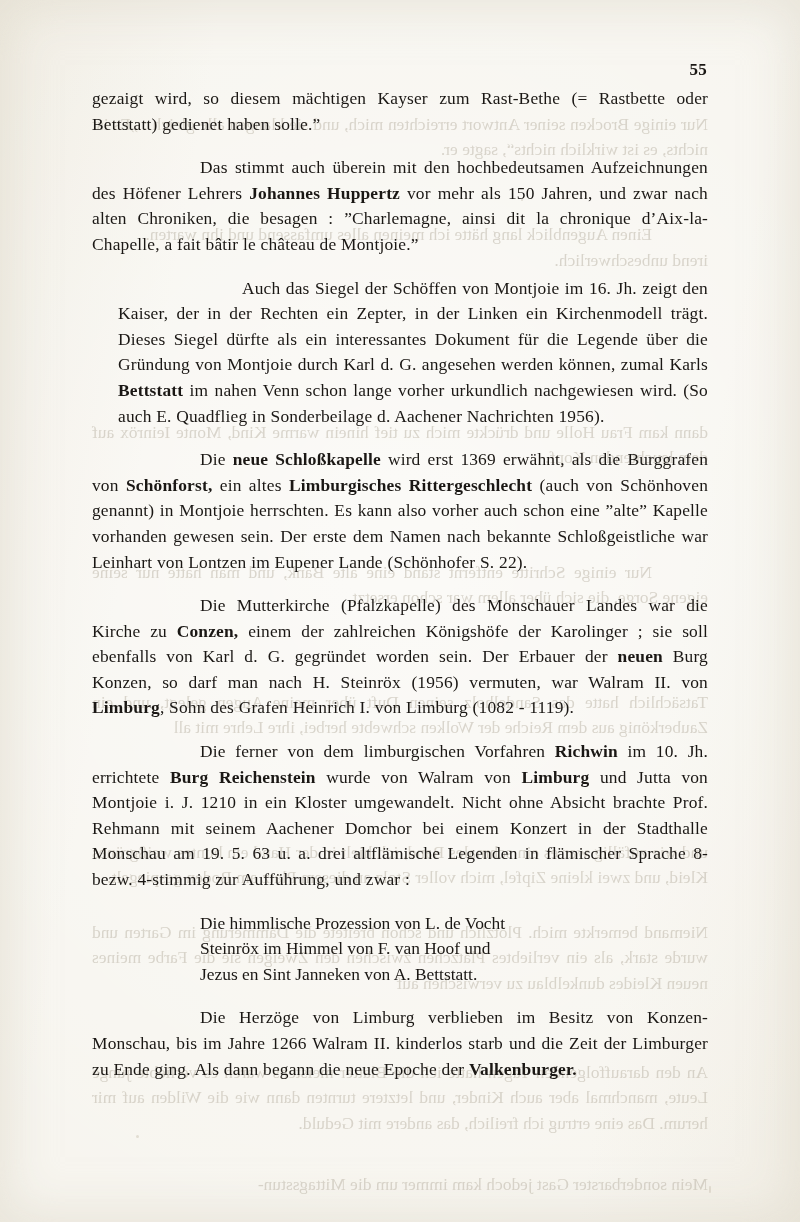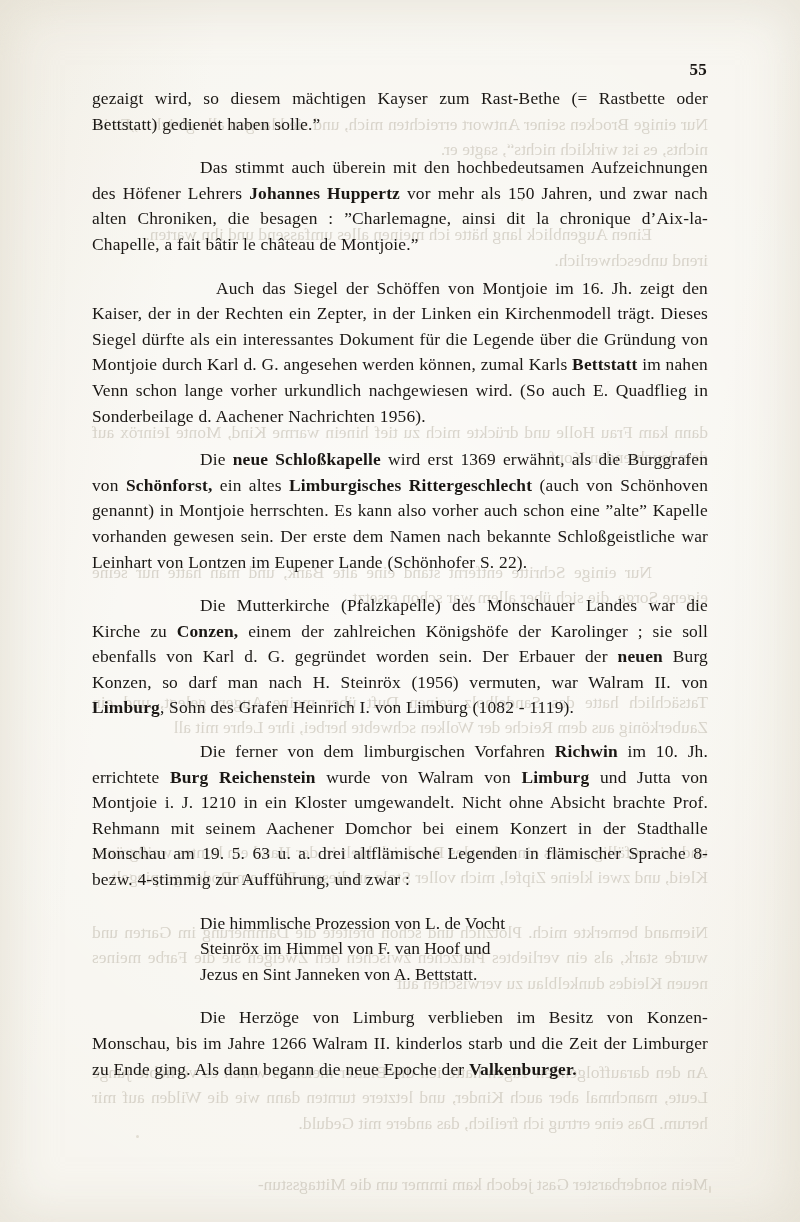--- a/index.html
+++ b/index.html
@@ -89,21 +89,21 @@
     line-height: 25.6px;
     text-align: justify;
     text-justify: inter-word;
     -webkit-hyphens: none;
     hyphens: none;
     letter-spacing: 0.01em;
     word-spacing: 0.01em;
   }
   p.para + p.para { margin-top: 18px; }
   p.ind-md  { text-indent: 108px; font-family: Liberation Serif, serif; }
-  p.ind-lg  { text-indent: 124px; }
+  p.ind-lg  { text-indent: 124px; margin-left: 26px; }
   p.ind-none{ text-indent: 0; }
 
   .b { font-weight: bold; }
 
   .verse-block {
     margin: 18px 0 0 0;
     padding-left: 108px;
     font-size: 17.4px;
     line-height: 25.6px;
     text-align: left;

